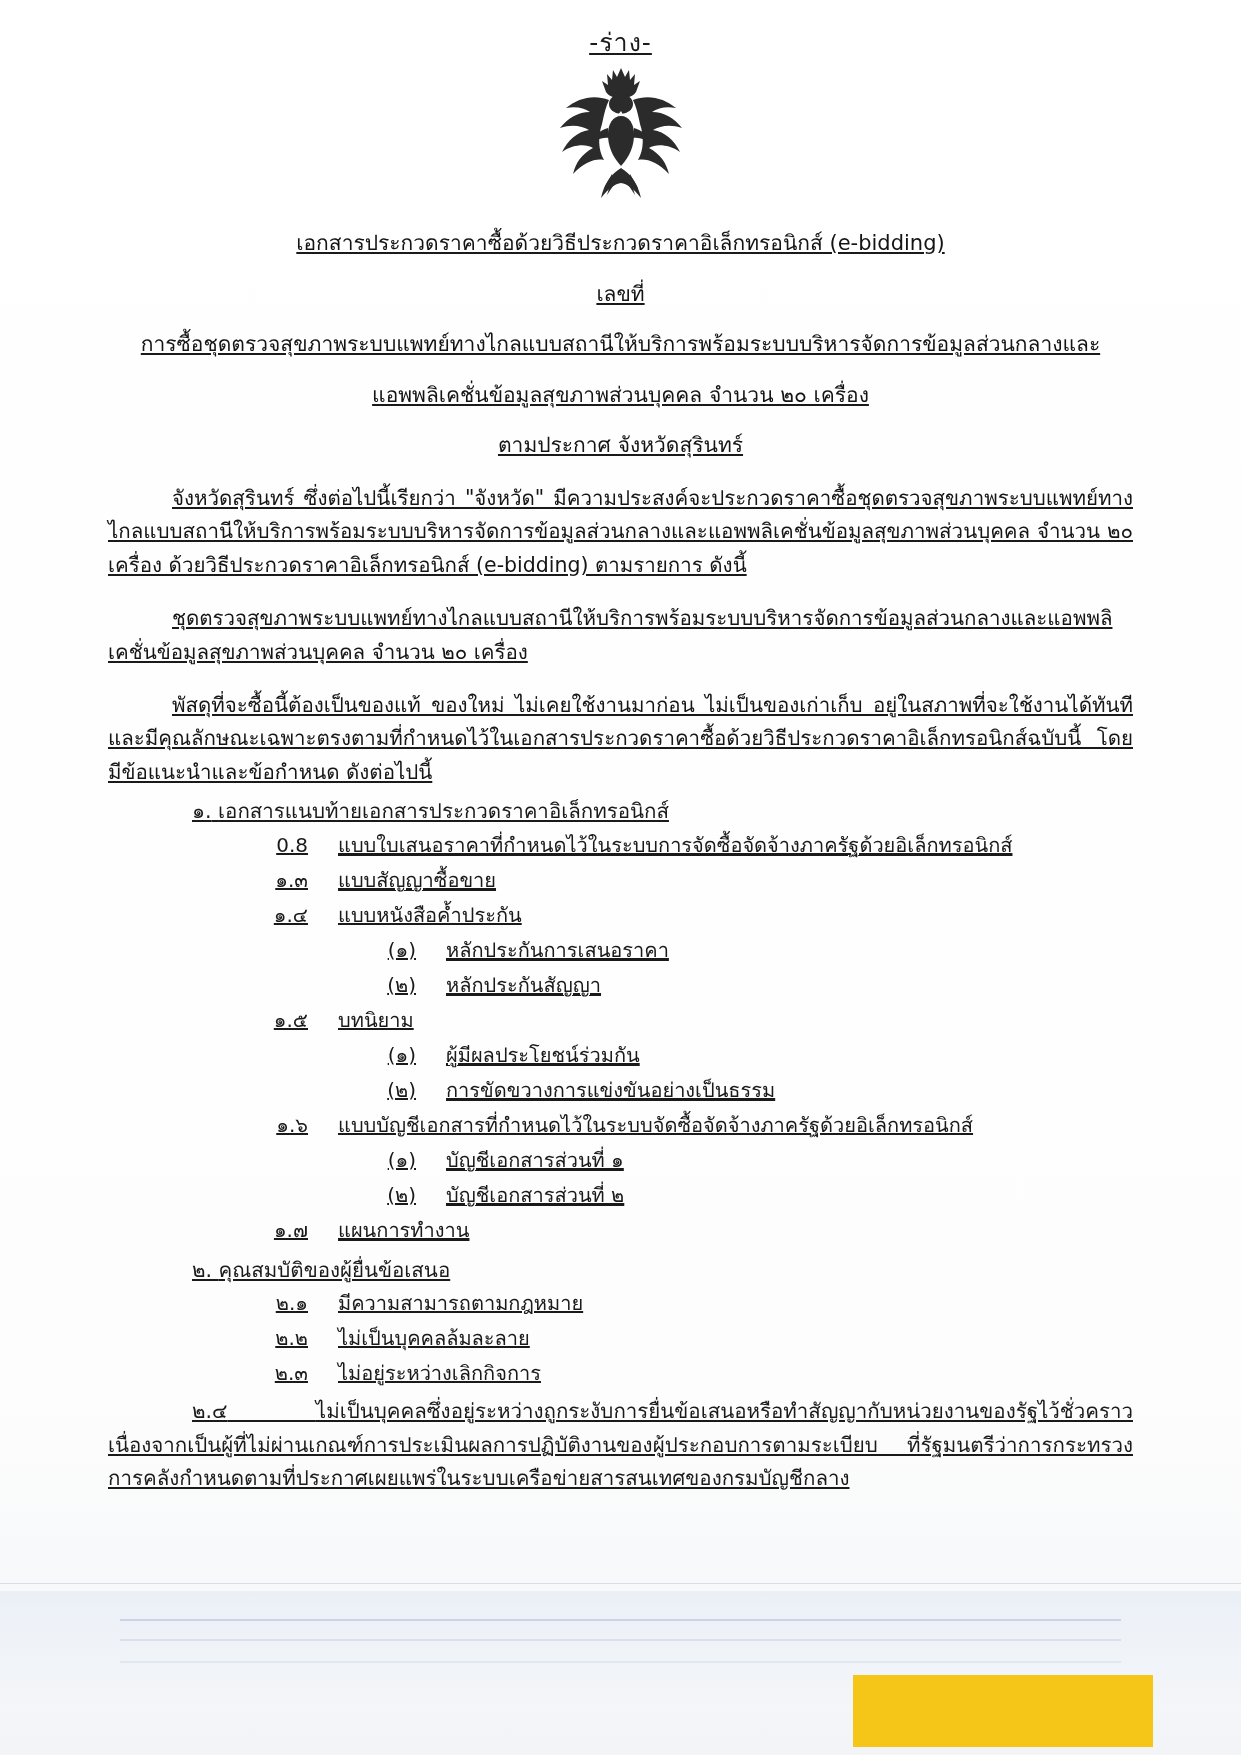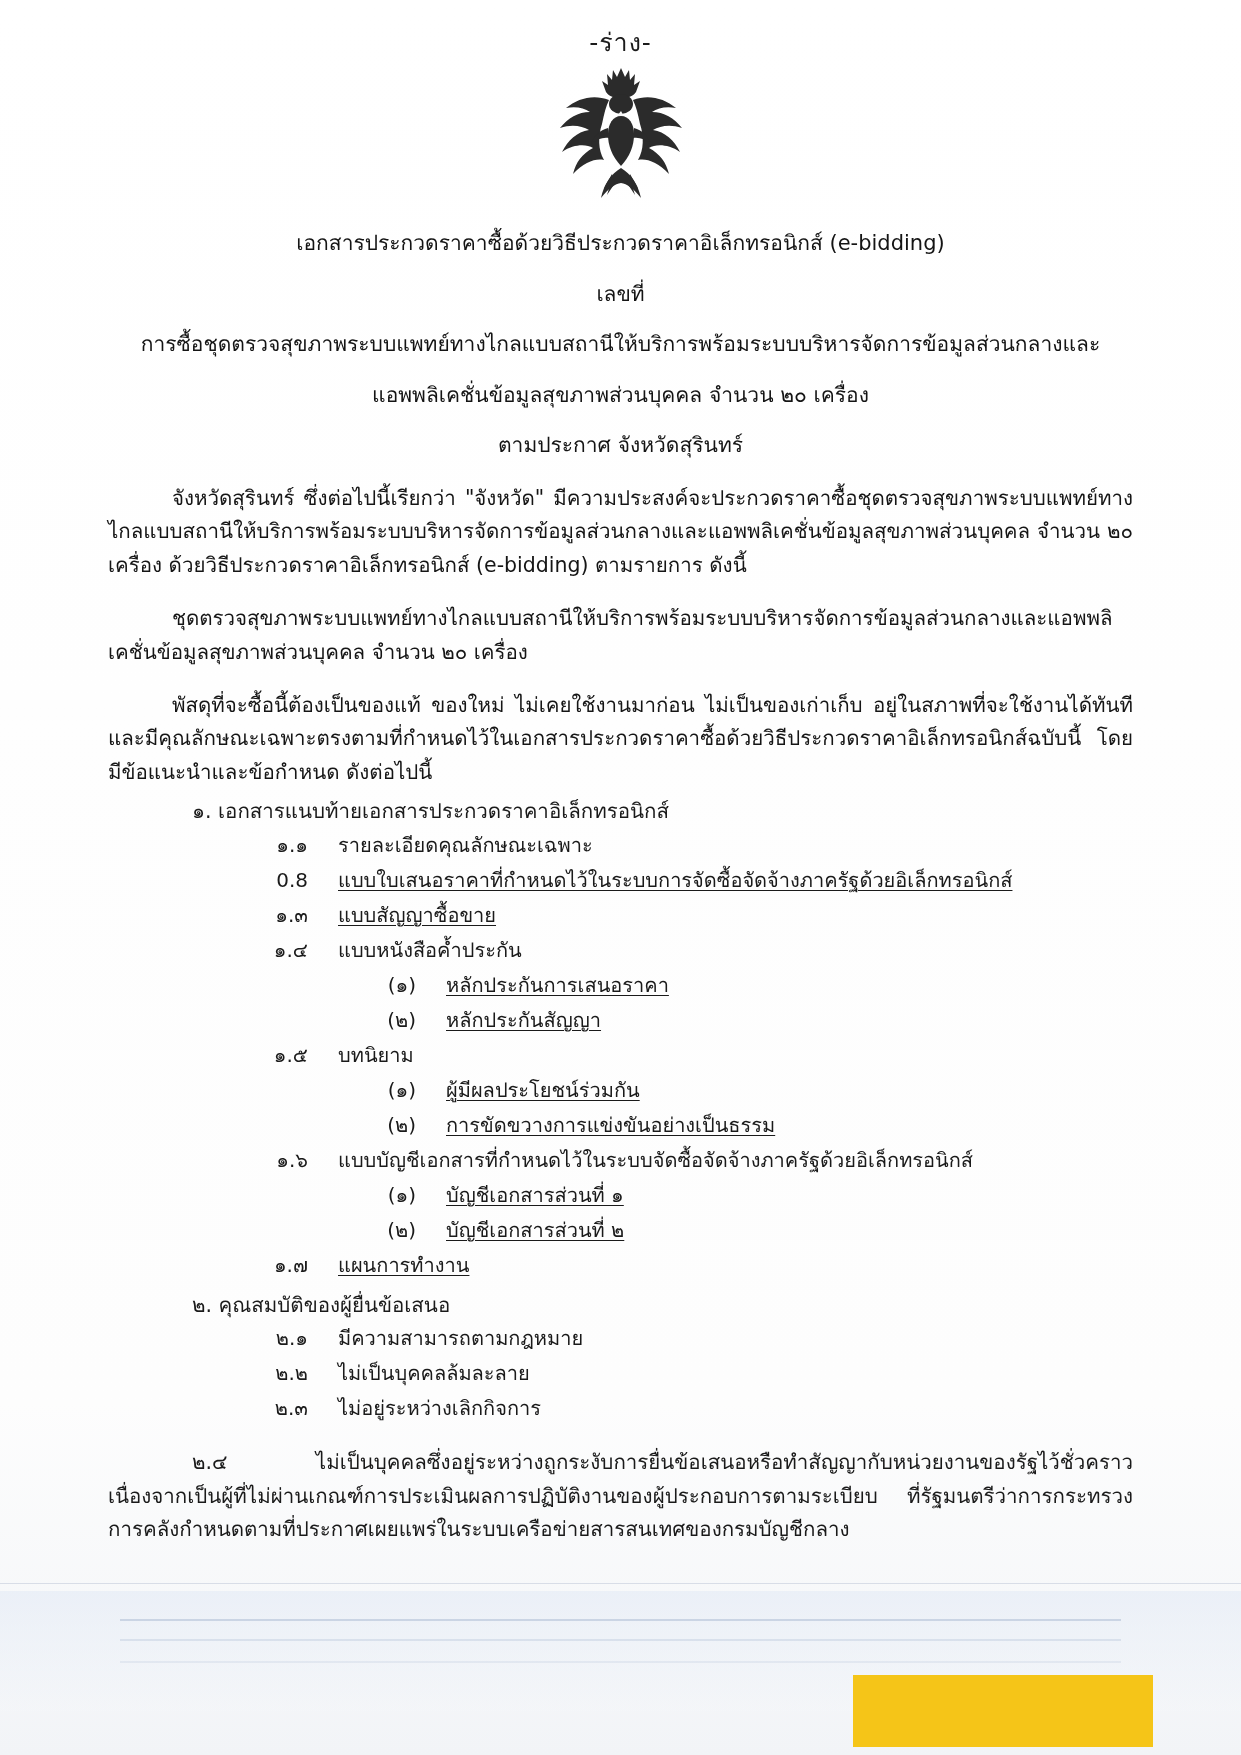--- a/index.html
+++ b/index.html
@@ -11,20 +11,21 @@
     font-family: "DejaVu Sans", "Liberation Sans", sans-serif;
     color: #1a1a1a;
   }
   .page {
     position: relative;
     width: 1241px;
     height: 1755px;
     margin: 0 auto;
     background: #5eead4;
     overflow: hidden;
+    text-decoration: underline;
   }
   
   .scan-tint {
     position: absolute;
     inset: 0;
     background: linear-gradient(180deg, #ffffff 0%, #fdfdfd 80%, #f2f4f7 100%);
     pointer-events: none;
   }
   .content {
     position: relative;
@@ -98,21 +99,21 @@
   .lvl1 { padding-left: 128px; }
   .lvl2 { padding-left: 236px; }
   .lvl2 .num { width: 40px; text-align: left; }
   .lvl2 .txt { padding-left: 16px; }
   .u {
     text-decoration: underline;
     text-underline-offset: 3px;
     text-decoration-thickness: 1px;
   }
   .tail-para {
-    margin-top: 20px;
+    margin-top: 4px;
     font-size: 20.5px;
     line-height: 1.62;
     text-align: justify;
   }
   .tail-para .lead {
     display: inline-block;
     width: 84px;
   }
   
   .scan-bottom {
@@ -199,24 +200,20 @@
       <p class="para">ชุดตรวจสุขภาพระบบแพทย์ทางไกลแบบสถานีให้บริการพร้อมระบบบริหารจัดการข้อมูลส่วนกลางและแอพพลิเคชั่นข้อมูลสุขภาพส่วนบุคคล จำนวน ๒๐  เครื่อง</p>
       <p class="para">พัสดุที่จะซื้อนี้ต้องเป็นของแท้ ของใหม่ ไม่เคยใช้งานมาก่อน ไม่เป็นของเก่าเก็บ อยู่ในสภาพที่จะใช้งานได้ทันที และมีคุณลักษณะเฉพาะตรงตามที่กำหนดไว้ในเอกสารประกวดราคาซื้อด้วยวิธีประกวดราคาอิเล็กทรอนิกส์ฉบับนี้ โดยมีข้อแนะนำและข้อกำหนด ดังต่อไปนี้</p>
     </div>
 
     <div class="section-head">
       <span>๑.</span>
       <span>เอกสารแนบท้ายเอกสารประกวดราคาอิเล็กทรอนิกส์</span>
     </div>
 
     <ul class="items">
-      <li class="item lvl1">
-        <span class="num">๑.๑</span>
-        <span class="txt">รายละเอียดคุณลักษณะเฉพาะ</span>
-      </li>
       <li class="item lvl1">
         <span class="num">0.8</span>
         <span class="txt u">แบบใบเสนอราคาที่กำหนดไว้ในระบบการจัดซื้อจัดจ้างภาครัฐด้วยอิเล็กทรอนิกส์</span>
       </li>
       <li class="item lvl1">
         <span class="num">๑.๓</span>
         <span class="txt u">แบบสัญญาซื้อขาย</span>
       </li>
       <li class="item lvl1">
         <span class="num">๑.๔</span>

